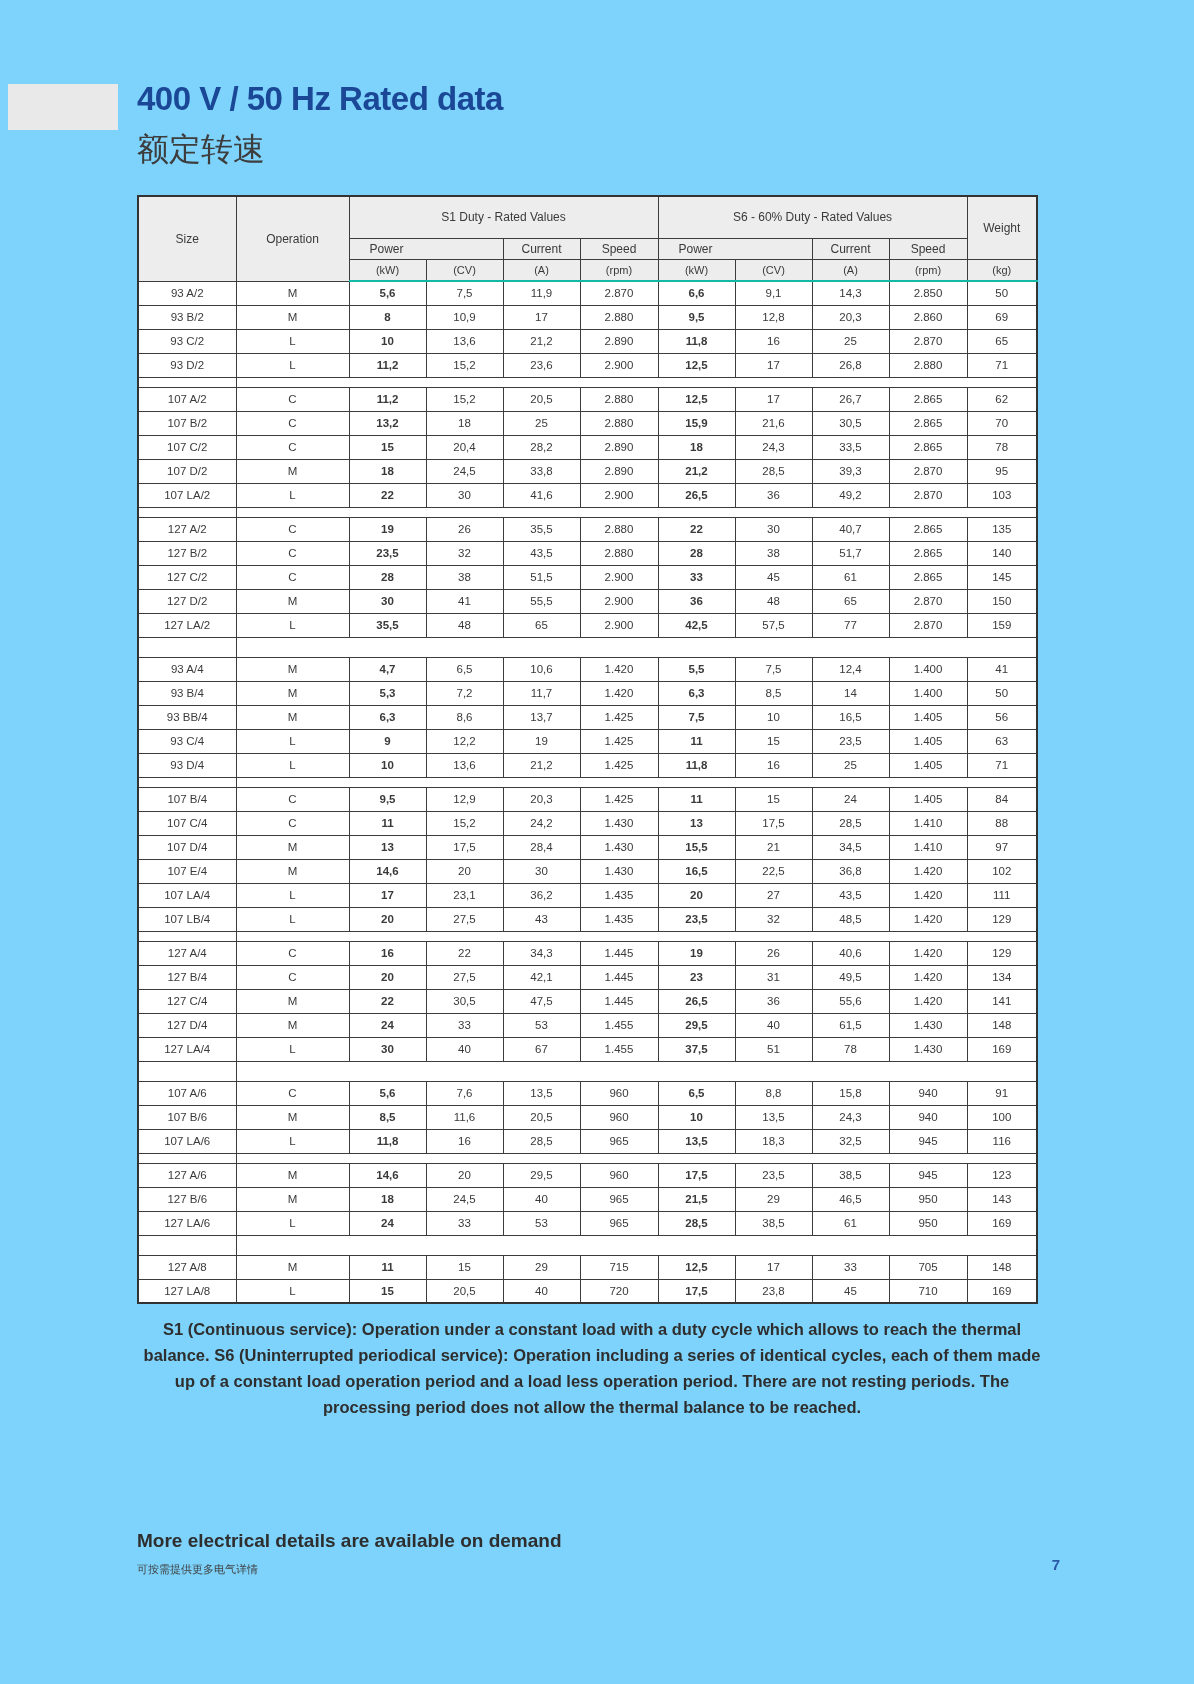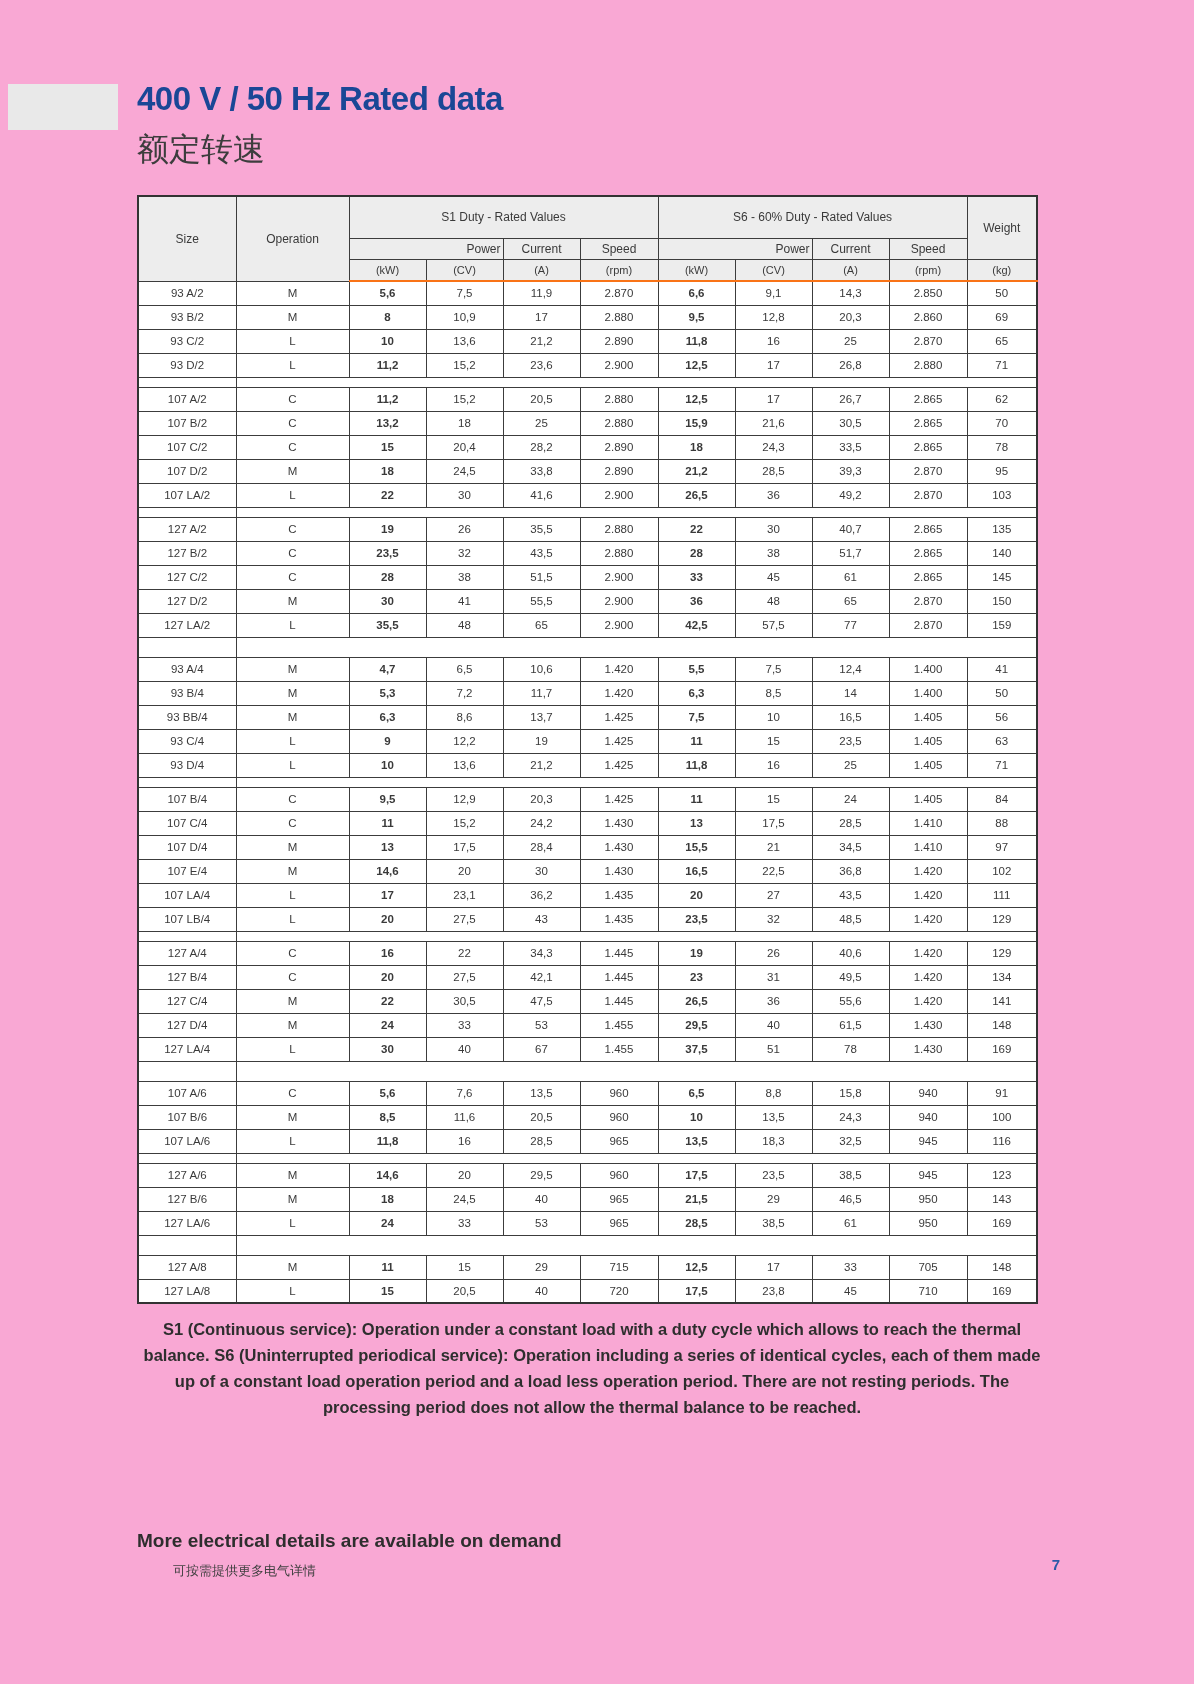--- a/index.html
+++ b/index.html
@@ -1,20 +1,20 @@
 <!DOCTYPE html>
 <html><head>
 <meta charset="utf-8">
 <style>
   * { margin:0; padding:0; box-sizing:border-box; }
   html,body { background:#ffffff; }
   body { font-family:"Liberation Sans", sans-serif; color:#3a3a3a; }
   .page {
     position:relative; width:1194px; height:1684px;
-    background:#f9a8d4; overflow:hidden;
+    background:#7dd3fc; overflow:hidden;
   }
   .corner-band {
     position:absolute; left:8px; top:84px; width:110px; height:46px;
     background:#e9e9e9;
   }
   .title {
     position:absolute; left:137px; top:80px;
     font-size:33px; font-weight:700; letter-spacing:-0.5px;
     color:#1a4796; white-space:nowrap;
   }
@@ -28,44 +28,44 @@
     font-size:11.5px; color:#3a3a3a;
     border:2px solid #333333;
   }
   .data-table th, .data-table td {
     border:1px solid #3c3c3c;
     text-align:center; vertical-align:middle;
     padding:0 2px; overflow:hidden; white-space:nowrap;
   }
   .data-table thead th { background:#ededed; font-weight:400; font-size:12px; }
   .data-table thead tr.units-h th { font-size:11px; }
-  .data-table thead tr:last-child th { border-bottom:2px solid #f97316; }
+  .data-table thead tr:last-child th { border-bottom:2px solid #14b8a6; }
   tr.group-h th { height:42px; }
   tr.sub-h th { height:21px; }
   tr.units-h th { height:22px; }
-  th.power-h { text-align:right; padding-left:20px; }
+  th.power-h { text-align:left; padding-left:20px; }
   tbody td { height:24px; background:#ffffff; }
   tbody td.b { font-weight:700; }
   tr.sep td { height:10px; }
   tr.sep-big td { height:20px; }
   .notes-en {
     position:absolute; left:137px; top:1316px; width:910px;
     font-size:16.5px; font-weight:700; color:#2e2e2e; line-height:26px;text-align:center;
   }
   .notes-zh {
     position:absolute; left:137px; top:1444px; width:910px;
     font-size:16px; font-weight:400; color:#3f3f3f; line-height:31px;
   }
   .more-en {
     position:absolute; left:137px; top:1530px; width:910px;
     font-size:19px; font-weight:700; color:#2e2e2e;
   }
   .more-zh {
     position:absolute; left:137px; top:1562px; width:910px;
-    font-size:13px; font-weight:400; color:#3f3f3f;margin-left:36px;
+    font-size:11px; font-weight:400; color:#3f3f3f;
   }
   .page-num {
     position:absolute; left:1040px; top:1556px; width:20px;
     font-size:15px; font-weight:700; color:#2a5aa8; text-align:right;
   }
 </style>
 </head>
 <body>
 
 <div class="page">

